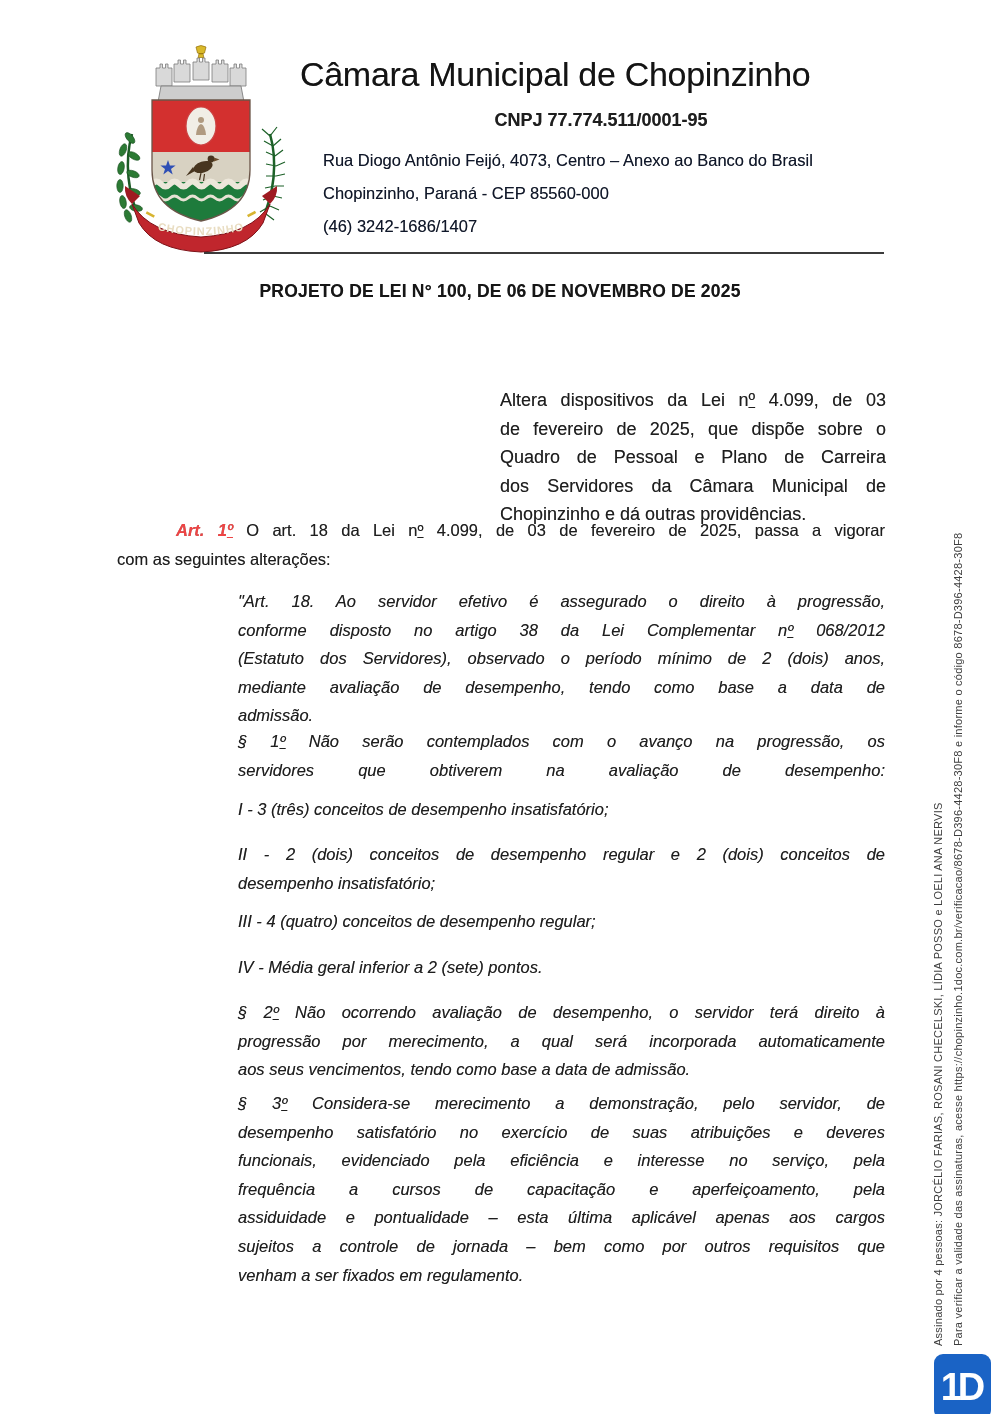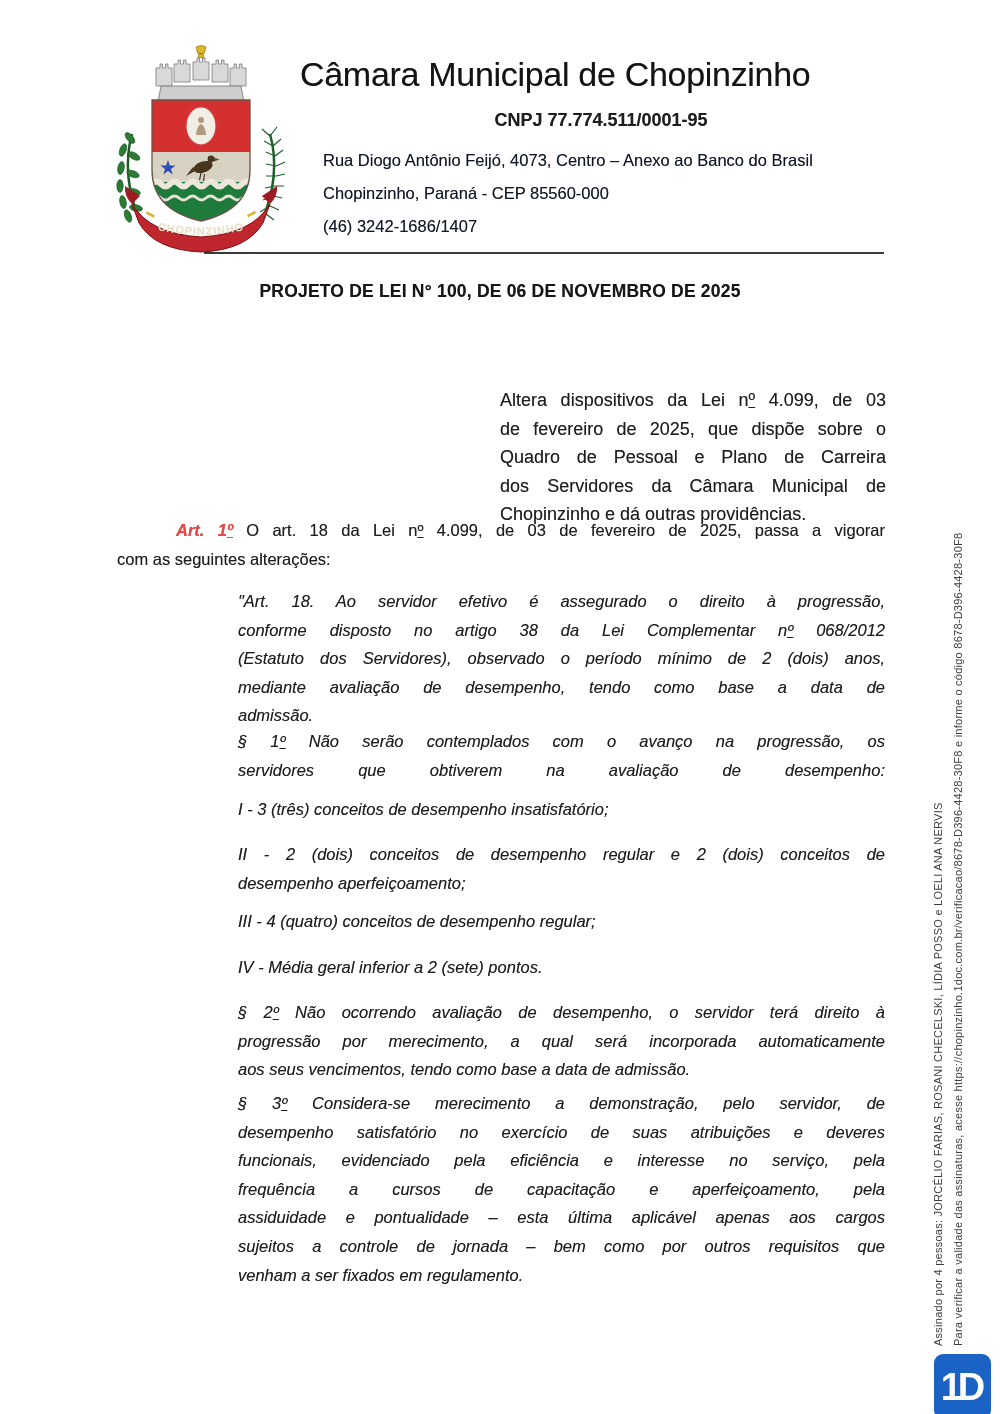--- a/index.html
+++ b/index.html
@@ -167,21 +167,21 @@
       </div>
     <div class="quote q1 stretch-last">
         <div class="jline">§ 1<span class="ord">º</span> Não serão contemplados com o avanço na progressão, os</div>
         <div class="jline last">servidores que obtiverem na avaliação de desempenho:</div>
       </div>
     <div class="quote q2">
         <div class="jline last">I - 3 (três) conceitos de desempenho insatisfatório;</div>
       </div>
     <div class="quote q3">
         <div class="jline">II - 2 (dois) conceitos de desempenho regular e 2 (dois) conceitos de</div>
-        <div class="jline last">desempenho aperfeiçoamento;</div>
+        <div class="jline last">desempenho insatisfatório;</div>
       </div>
     <div class="quote q4">
         <div class="jline last">III - 4 (quatro) conceitos de desempenho regular;</div>
       </div>
     <div class="quote q5">
         <div class="jline last">IV - Média geral inferior a 2 (sete) pontos.</div>
       </div>
     <div class="quote q6">
         <div class="jline">§ 2<span class="ord">º</span> Não ocorrendo avaliação de desempenho, o servidor terá direito à</div>
         <div class="jline">progressão por merecimento, a qual será incorporada automaticamente</div>

